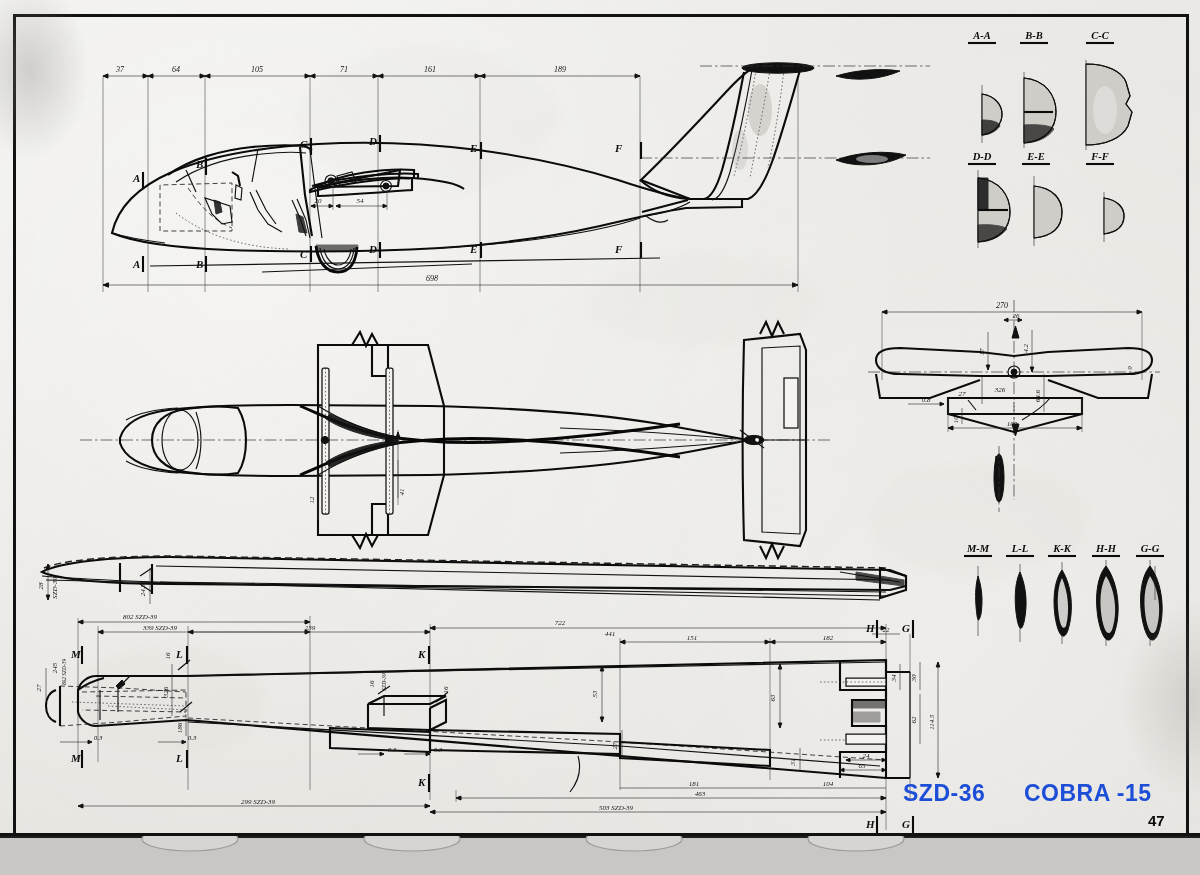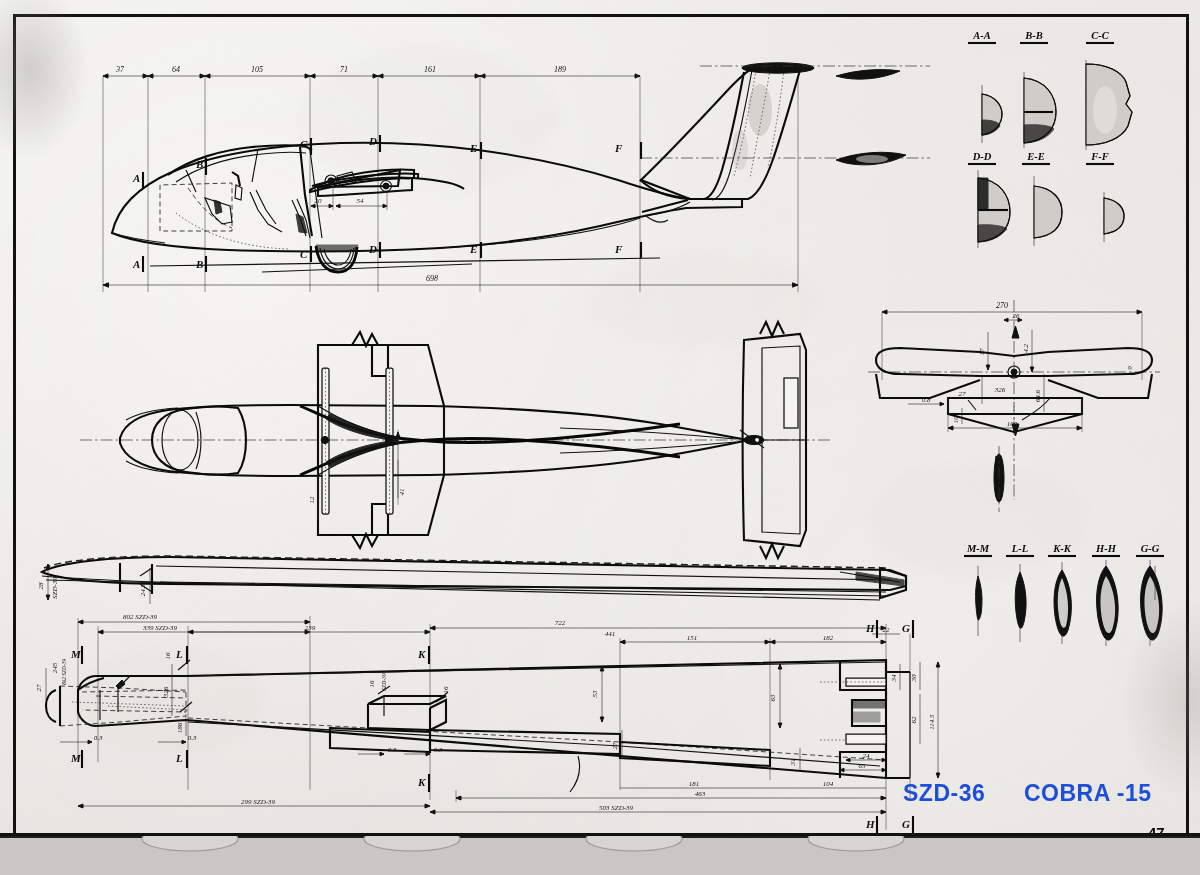--- a/index.html
+++ b/index.html
@@ -27,21 +27,21 @@
   .fillk{fill:#111;stroke:#111;stroke-width:1;}
   .fillg{fill:#cfcdc8;stroke:#111;stroke-width:1.1;}
   .fillw{fill:#f4f3f0;stroke:#111;stroke-width:1.25;}
   .dimtxt{font-family:"Liberation Serif",serif;font-size:8px;fill:#141414;font-style:italic;}
   .dimtxt2{font-family:"Liberation Serif",serif;font-size:7px;fill:#161616;font-style:italic;}
   .stn{font-family:"Liberation Serif",serif;font-size:11px;fill:#0d0d0d;font-weight:bold;font-style:italic;}
   .seclbl{font-family:"Liberation Serif",serif;font-size:10.5px;fill:#0b0b0b;font-weight:bold;font-style:italic;}
   .title{position:absolute;font-family:Liberation Sans, sans-serif;font-weight:bold;
     font-size:23px;letter-spacing:.5px;color:#1d4ed8;white-space:nowrap;}
   .pageno{position:absolute;font-family:"Liberation Sans",sans-serif;font-weight:bold;
-    font-size:15px;color:#0a0a0a;margin-top:12px;}
+    font-size:15px;color:#0a0a0a;}
   .smudge{position:absolute;border-radius:50%;pointer-events:none;}
   #spiral{position:absolute;left:0;top:833px;width:1200px;height:42px;}
 </style>
 </head>
 <body>
 
 <div id="page">
   <div id="paper"></div>
 
   <svg id="grain" class="layer">

